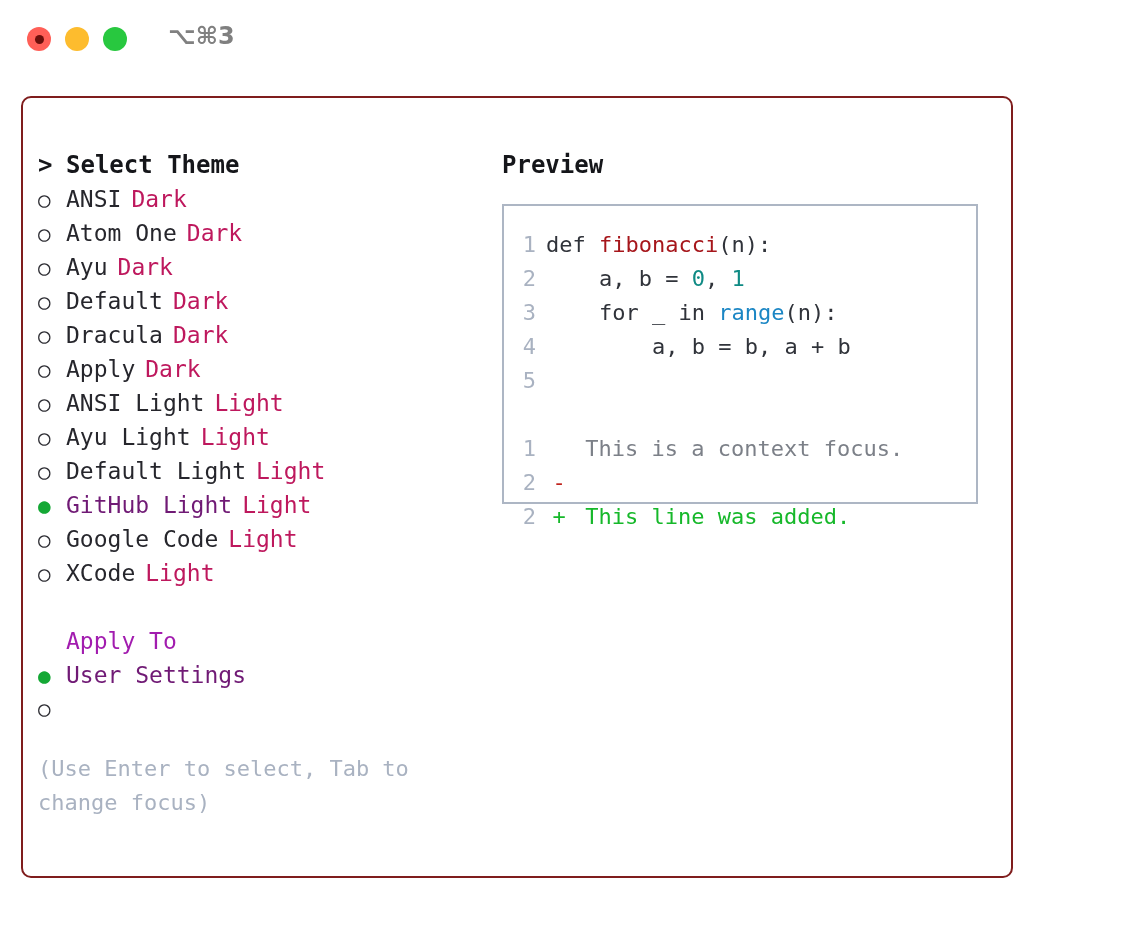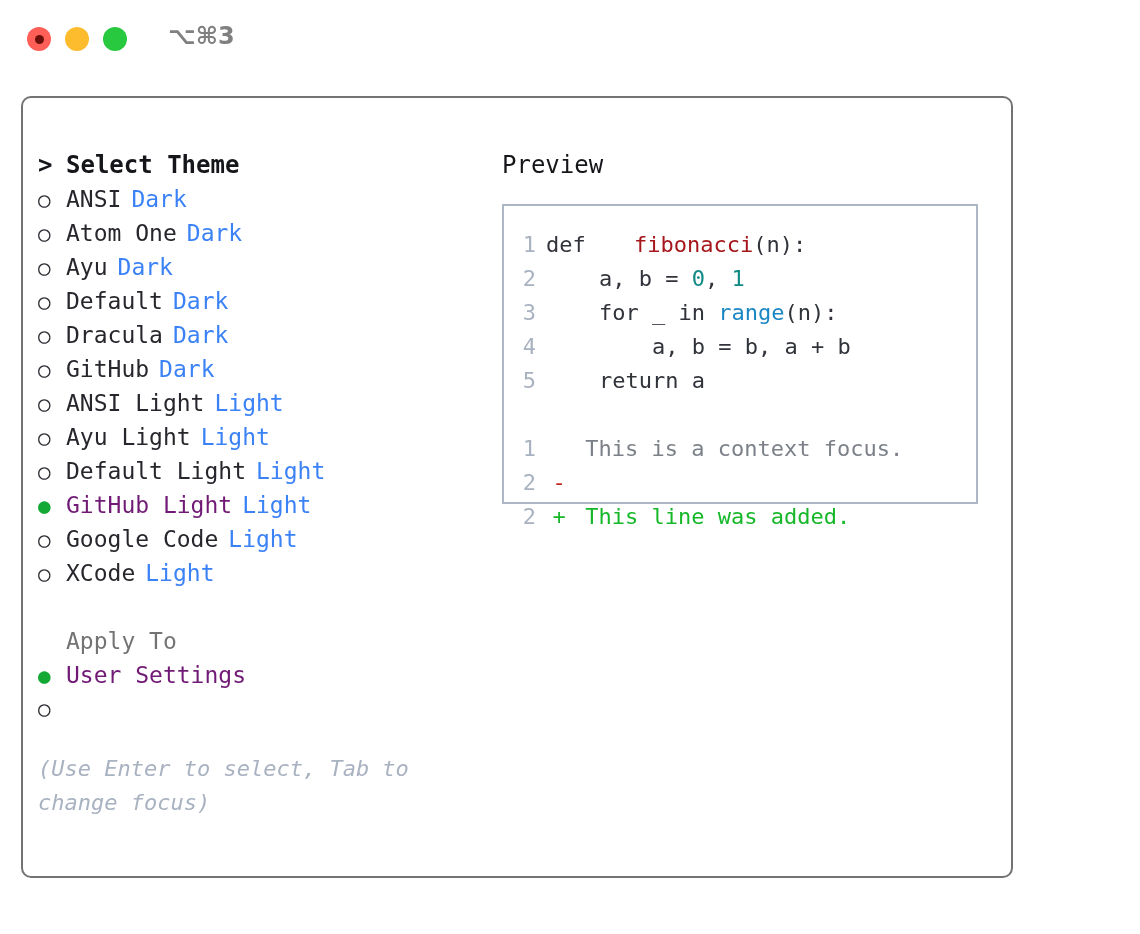--- a/index.html
+++ b/index.html
@@ -71,21 +71,21 @@
     white-space: pre;
   }
 
   
   .panel {
     position: absolute;
     left: 21px;
     top: 96px;
     width: 992px;
     height: 782px;
-    border: 2px solid #737373;
+    border: 2px solid #7f1d1d;
     border-radius: 10px;
     box-sizing: border-box;
     background: #ffffff;
   }
 
   .columns {
     position: absolute;
     left: 0; top: 0;
     width: 100%; height: 100%;
   }
@@ -121,57 +121,56 @@
     width: 28px;
     flex: 0 0 28px;
     font-size: 21px;
     color: #2e2e34;
     line-height: 34px;
   }
   .bullet.sel { color: #14a835; }
   .row .label { color: #26262c; }
   .row.selected .label { color: #701a75; }
   .badge {
-    color: #3b82f6;
+    color: #be185d;
     margin-left: 10px;
     text-align: center;
   }
 
   .group-header {
     display: flex;
     height: 34px;
     line-height: 34px;
     font-size: 23px;
-    color: #737373;
+    color: #a21caf;
     white-space: pre;
   }
   .group-header .spacer { display: inline-block; width: 28px; flex: 0 0 28px; }
 
   .spacer-row { height: 34px; }
 
   .hint {
     margin-top: 26px;
     font-size: 22px;
     line-height: 34px;
     color: #a9b2c1;
     width: 400px;
     white-space: pre-wrap;
-    font-style: italic;
   }
 
   
   .right-col {
     position: absolute;
     left: 479px;
     top: 50px;
     width: 490px;
   }
   .preview-title {
     font-size: 24px;
-    font-weight: normal;
+    font-weight: bold;
     color: #15161a;
     line-height: 34px;
     height: 34px;
     white-space: pre;
   }
   .preview-box {
     margin-top: 22px;
     width: 476px;
     height: 300px;
     border: 2px solid #adb6c4;
@@ -190,21 +189,21 @@
   .lnum {
     width: 42px;
     flex: 0 0 42px;
     text-align: right;
     color: #a9b2c1;
     padding-right: 10px;
     box-sizing: border-box;
   }
   .code-text { color: #30333a; }
 
-  .tok-fn   { color: #a6161b; margin-left: 35px; }
+  .tok-fn   { color: #a6161b; }
   .tok-num  { color: #0f8a84; }
   .tok-call { color: #1b86c4; }
   .tok-plain{ color: #30333a; }
 
   .gap-row { height: 34px; }
 
   .marker {
     width: 26px;
     flex: 0 0 26px;
     text-align: center;
@@ -234,21 +233,21 @@
       <div class="left-col">
 
         <div class="list-header"><span class="caret">&gt;</span><span>Select Theme</span></div>
 
         <div id="theme-rows">
             <div class="row"><span class="bullet">○</span><span class="label">ANSI</span><span class="badge">Dark</span></div>
             <div class="row"><span class="bullet">○</span><span class="label">Atom One</span><span class="badge">Dark</span></div>
             <div class="row"><span class="bullet">○</span><span class="label">Ayu</span><span class="badge">Dark</span></div>
             <div class="row"><span class="bullet">○</span><span class="label">Default</span><span class="badge">Dark</span></div>
             <div class="row"><span class="bullet">○</span><span class="label">Dracula</span><span class="badge">Dark</span></div>
-            <div class="row"><span class="bullet">○</span><span class="label">GitHub</span><span class="badge">Dark</span></div>
+            <div class="row"><span class="bullet">○</span><span class="label">Apply</span><span class="badge">Dark</span></div>
             <div class="row"><span class="bullet">○</span><span class="label">ANSI Light</span><span class="badge">Light</span></div>
             <div class="row"><span class="bullet">○</span><span class="label">Ayu Light</span><span class="badge">Light</span></div>
             <div class="row"><span class="bullet">○</span><span class="label">Default Light</span><span class="badge">Light</span></div>
             <div class="row selected"><span class="bullet sel">●</span><span class="label">GitHub Light</span><span class="badge">Light</span></div>
             <div class="row"><span class="bullet">○</span><span class="label">Google Code</span><span class="badge">Light</span></div>
             <div class="row"><span class="bullet">○</span><span class="label">XCode</span><span class="badge">Light</span></div>
           </div>
 
         <div class="spacer-row"></div>
 
@@ -263,21 +262,21 @@
       </div>
 
       <div class="right-col">
         <div class="preview-title">Preview</div>
         <div class="preview-box">
           <div id="code-rows">
               <div class="code-line"><span class="lnum">1</span><span class="code-text"><span class="tok-plain">def </span><span class="tok-fn">fibonacci</span><span class="tok-plain">(n):</span></span></div>
               <div class="code-line"><span class="lnum">2</span><span class="code-text"><span class="tok-plain">    a, b = </span><span class="tok-num">0</span><span class="tok-plain">, </span><span class="tok-num">1</span></span></div>
               <div class="code-line"><span class="lnum">3</span><span class="code-text"><span class="tok-plain">    for _ in </span><span class="tok-call">range</span><span class="tok-plain">(n):</span></span></div>
               <div class="code-line"><span class="lnum">4</span><span class="code-text"><span class="tok-plain">        a, b = b, a + b</span></span></div>
-              <div class="code-line"><span class="lnum">5</span><span class="code-text"><span class="tok-plain">    return a</span></span></div>
+              <div class="code-line"><span class="lnum">5</span></div>
             </div>
           <div class="gap-row"></div>
           <div id="diff-rows">
               <div class="diff-line diff-ctx"><span class="lnum">1</span><span class="marker"> </span><span> This is a context focus.</span></div>
               <div class="diff-line diff-del"><span class="lnum">2</span><span class="marker">-</span></div>
               <div class="diff-line diff-add"><span class="lnum">2</span><span class="marker">+</span><span> This line was added.</span></div>
             </div>
         </div>
       </div>
 

